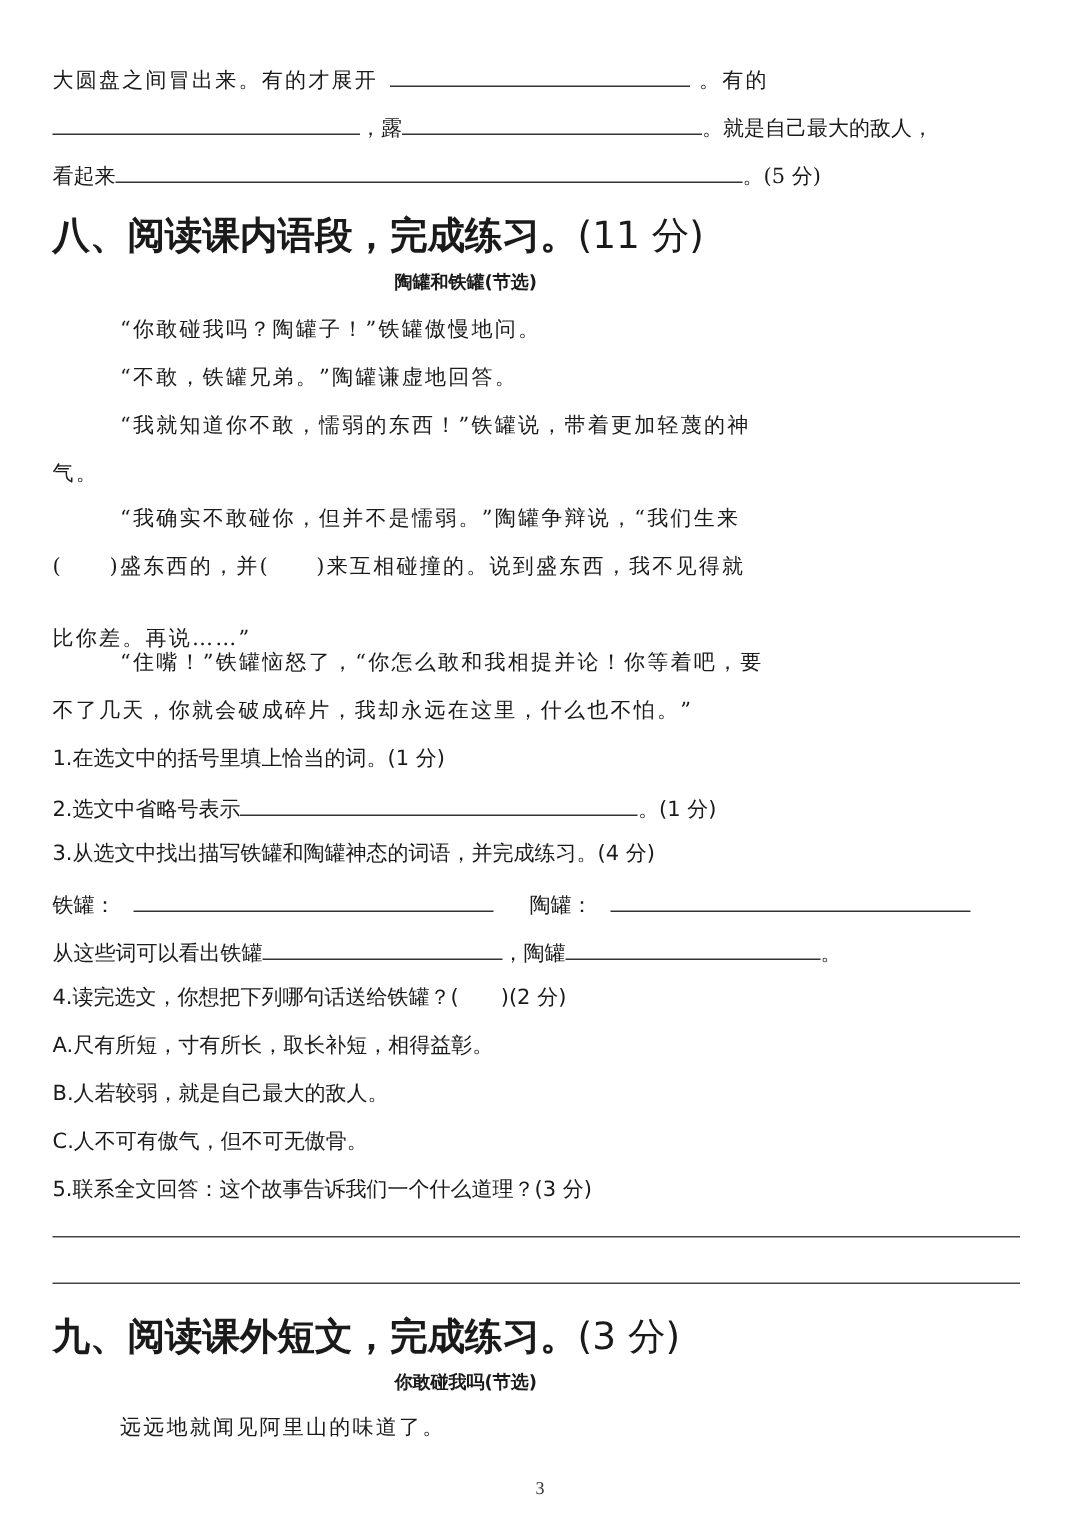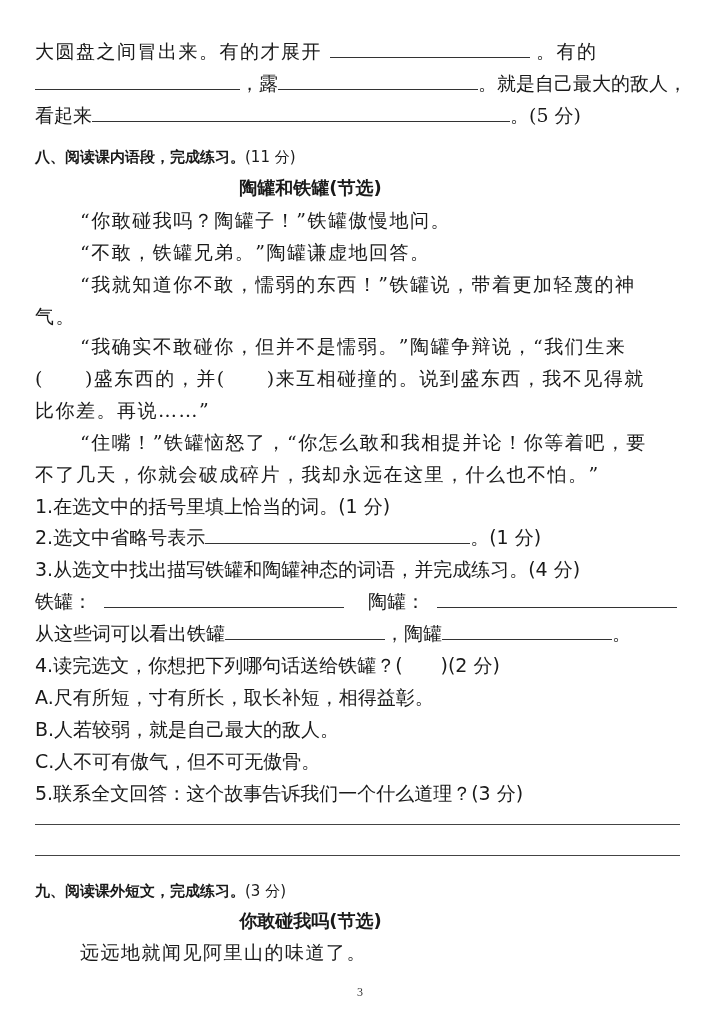--- a/index.html
+++ b/index.html
@@ -3,34 +3,34 @@
 <meta charset="utf-8">
 <style>
   html, body { margin: 0; padding: 0; background: #ffffff; }
   body {
     width: 720px; height: 1018px; position: relative; overflow: hidden;
     font-family: "DejaVu Serif", "Liberation Serif", serif;
     color: #1a1a1a;
   }
   .line {
     position: absolute; left: 35px; white-space: nowrap;
-    font-size: 19px; line-height: 28px; height: 28px;
+    font-size: 14px; line-height: 28px; height: 28px;
   }
   .sans { font-family: "DejaVu Sans", "Liberation Sans", sans-serif; }
   .kai { font-family: "DejaVu Serif", "Liberation Serif", serif; letter-spacing: 1.5px; }
   .indent { left: 80px; }
   .blank {
     display: inline-block; border-bottom: 1px solid #333; height: 20px;
     vertical-align: baseline;
   }
-  .heading { font-size: 15px; font-weight: bold; }
+  .heading { font-size: 25px; font-weight: bold; }
   .heading .score { font-weight: normal; }
   .title {
     position: absolute; left: 0; width: 621px; text-align: center;
-    font-size: 18px; font-weight: bold; line-height: 28px;
+    font-size: 12px; font-weight: bold; line-height: 28px;
     font-family: "DejaVu Sans", "Liberation Sans", sans-serif;
   }
   .rule {
     position: absolute; left: 35px; width: 645px; height: 0;
     border-top: 1px solid #444;
   }
   .page-num {
     position: absolute; top: 952px; left: 0; width: 720px; text-align: center;
     font-size: 12px; font-family: "Liberation Serif", serif; color: #333;
   }
@@ -52,21 +52,21 @@
   <span>八、阅读课内语段，完成练习。</span><span class="score">(11 分)</span>
 </div>
 <div class="title" style="top:174px;">陶罐和铁罐(节选)</div>
 
 <div class="line kai indent" style="top:206px;">“你敢碰我吗？陶罐子！”铁罐傲慢地问。</div>
 <div class="line kai indent" style="top:238px;">“不敢，铁罐兄弟。”陶罐谦虚地回答。</div>
 <div class="line kai indent" style="top:270px;">“我就知道你不敢，懦弱的东西！”铁罐说，带着更加轻蔑的神</div>
 <div class="line kai" style="top:302px;">气。</div>
 <div class="line kai indent" style="top:332px;">“我确实不敢碰你，但并不是懦弱。”陶罐争辩说，“我们生来</div>
 <div class="line kai" style="top:364px;">(　　)盛东西的，并(　　)来互相碰撞的。说到盛东西，我不见得就</div>
-<div class="line kai" style="top:396px;">比你差。再说……”</div>
+<div class="line kai" style="top:412px;">比你差。再说……”</div>
 <div class="line kai indent" style="top:428px;">“住嘴！”铁罐恼怒了，“你怎么敢和我相提并论！你等着吧，要</div>
 <div class="line kai" style="top:460px;">不了几天，你就会破成碎片，我却永远在这里，什么也不怕。”</div>
 
 <div class="line sans" style="top:492px;">1.在选文中的括号里填上恰当的词。(1 分)</div>
 <div class="line sans" style="top:523px;">
   <span>2.选文中省略号表示</span><span class="blank" style="width:265px;"></span><span>。(1 分)</span>
 </div>
 <div class="line sans" style="top:555px;">3.从选文中找出描写铁罐和陶罐神态的词语，并完成练习。(4 分)</div>
 <div class="line sans" style="top:587px;">
   <span>铁罐：</span><span class="blank" style="width:240px;margin-left:12px;"></span><span style="margin-left:24px;">陶罐：</span><span class="blank" style="width:240px;margin-left:12px;"></span>

